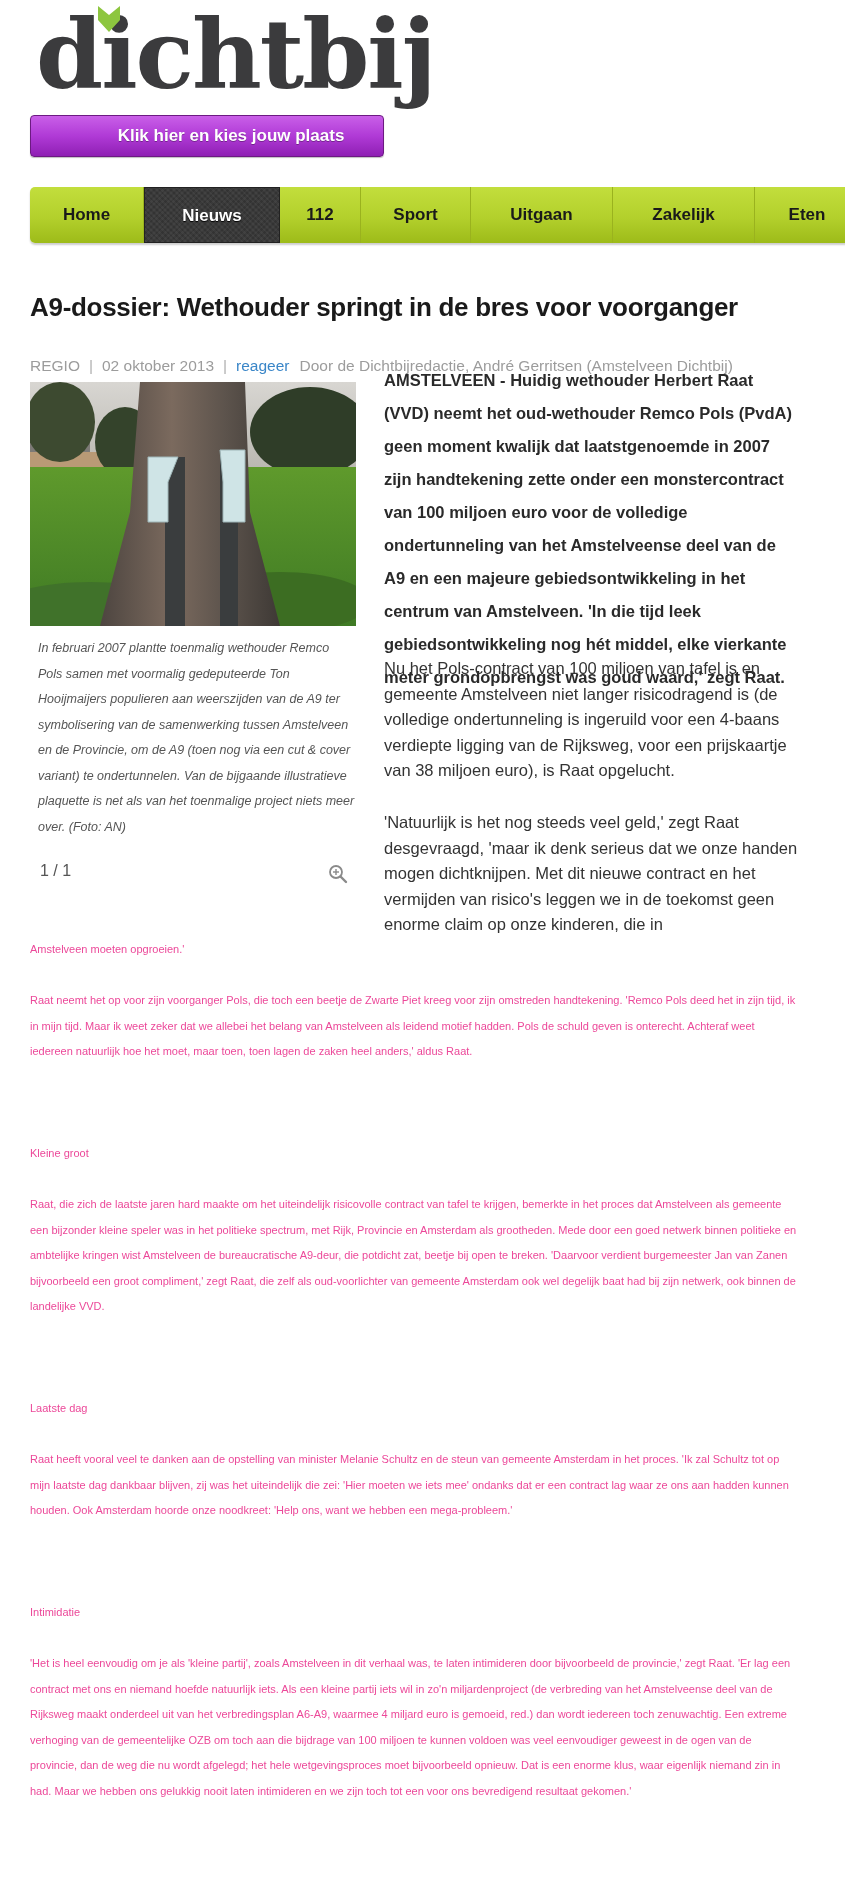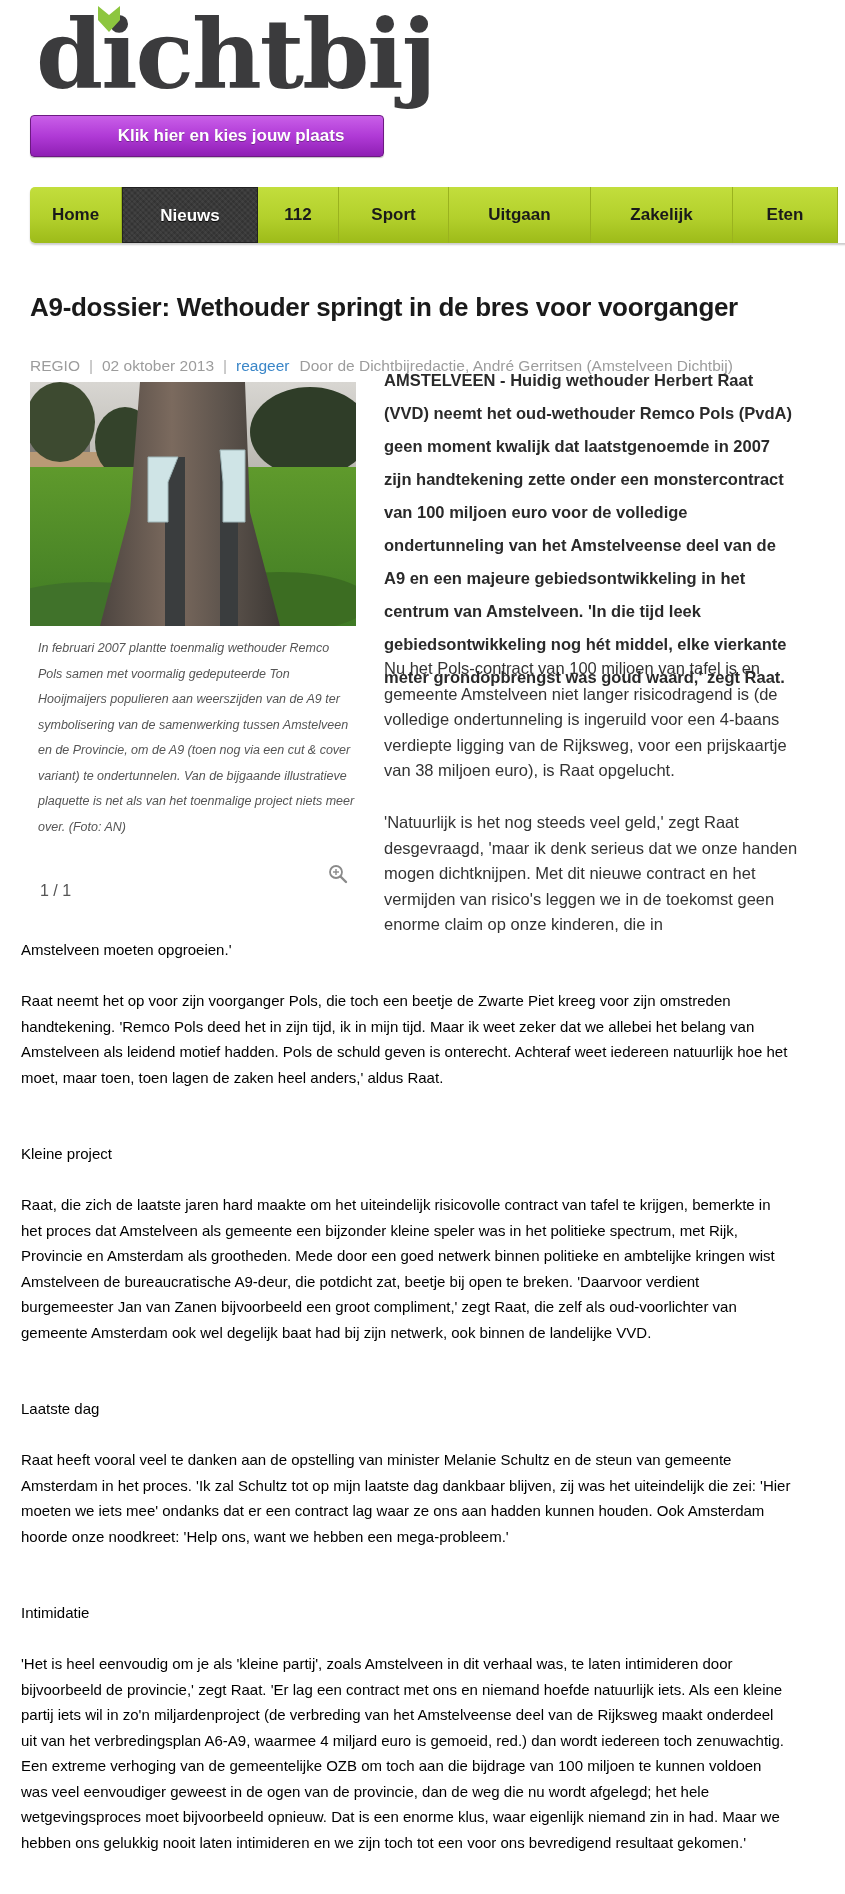--- a/index.html
+++ b/index.html
@@ -96,61 +96,61 @@
   }
   .caption {
     position: absolute; left: 38px; top: 636px;
     width: 318px;
     font-size: 12.5px; font-style: italic;
     color: #555;
     line-height: 25.5px;
   }
   .gallery-count {
     position: absolute; left: 40px; top: 862px;
-    font-size: 16px; color: #555; margin-top: 20px;
+    font-size: 16px; color: #555;
   }
   .zoom-icon {
     position: absolute; left: 328px; top: 864px;
     width: 20px; height: 20px; cursor: pointer;
   }
 
   .lead {
     position: absolute; left: 384px; top: 364px;
     width: 410px;
     font-weight: bold; font-size: 16.5px;
     line-height: 33px;
     color: #2a2a2a;
   }
   .para-right {
     position: absolute; left: 384px;
     width: 415px;
     font-size: 16.5px; line-height: 25.5px;
     color: #333;
   }
   .body-block {
-    position: absolute; left: 21px;
+    position: absolute; left: 30px;
     width: 770px;
-    font-size: 15px; line-height: 25.5px;
-    color: #000000;
+    font-size: 11px; line-height: 25.5px;
+    color: #ec4899;
   }
 </style>
 </head>
 <body>
 
 <div class="logo">
   <span class="logo-text">dichtbij</span>
   <svg class="logo-arrow" viewBox="0 0 22 26">
     <polygon points="0,0 11,9 22,0 22,14 11,26 0,14" fill="#8dc63f"></polygon>
   </svg>
 </div>
 
 <div class="choose-btn">Klik hier en kies jouw plaats</div>
 
 <div class="nav">
-  <div class="nav-item" style="width:92px">Home</div>
+  <div class="nav-item" style="width:114px">Home</div>
   <div class="nav-item active" style="width:136px">Nieuws</div>
   <div class="nav-item" style="width:81px">112</div>
   <div class="nav-item" style="width:110px">Sport</div>
   <div class="nav-item" style="width:142px">Uitgaan</div>
   <div class="nav-item" style="width:142px">Zakelijk</div>
   <div class="nav-item" style="width:105px">Eten</div>
 </div>
 
 <h1 class="article-title">A9-dossier: Wethouder springt in de bres voor voorganger</h1>
 <div class="meta">
@@ -201,18 +201,18 @@
   <line x1="5" y1="8" x2="11" y2="8" stroke="#8a8a8a" stroke-width="1.4"></line>
   <line x1="8" y1="5" x2="8" y2="11" stroke="#8a8a8a" stroke-width="1.4"></line>
 </svg>
 
 <p class="lead">AMSTELVEEN - Huidig wethouder Herbert Raat (VVD) neemt het oud-wethouder Remco Pols (PvdA) geen moment kwalijk dat laatstgenoemde in 2007 zijn handtekening zette onder een monstercontract van 100 miljoen euro voor de volledige ondertunneling van het Amstelveense deel van de A9 en een majeure gebiedsontwikkeling in het centrum van Amstelveen. 'In die tijd leek gebiedsontwikkeling nog hét middel, elke vierkante meter grondopbrengst was goud waard,' zegt Raat.</p>
 <p class="para-right" style="top:656px">Nu het Pols-contract van 100 miljoen van tafel is en gemeente Amstelveen niet langer risicodragend is (de volledige ondertunneling is ingeruild voor een 4-baans verdiepte ligging van de Rijksweg, voor een prijskaartje van 38 miljoen euro), is Raat opgelucht.</p>
 <p class="para-right" style="top:810px">'Natuurlijk is het nog steeds veel geld,' zegt Raat desgevraagd, 'maar ik denk serieus dat we onze handen mogen dichtknijpen. Met dit nieuwe contract en het vermijden van risico's leggen we in de toekomst geen enorme claim op onze kinderen, die in</p>
 
 <p class="body-block" style="top:937px">Amstelveen moeten opgroeien.'</p>
 <p class="body-block" style="top:988px">Raat neemt het op voor zijn voorganger Pols, die toch een beetje de Zwarte Piet kreeg voor zijn omstreden handtekening. 'Remco Pols deed het in zijn tijd, ik in mijn tijd. Maar ik weet zeker dat we allebei het belang van Amstelveen als leidend motief hadden. Pols de schuld geven is onterecht. Achteraf weet iedereen natuurlijk hoe het moet, maar toen, toen lagen de zaken heel anders,' aldus Raat.</p>
-<p class="body-block" style="top:1141px">Kleine project</p>
+<p class="body-block" style="top:1141px">Kleine groot</p>
 <p class="body-block" style="top:1192px">Raat, die zich de laatste jaren hard maakte om het uiteindelijk risicovolle contract van tafel te krijgen, bemerkte in het proces dat Amstelveen als gemeente een bijzonder kleine speler was in het politieke spectrum, met Rijk, Provincie en Amsterdam als grootheden. Mede door een goed netwerk binnen politieke en ambtelijke kringen wist Amstelveen de bureaucratische A9-deur, die potdicht zat, beetje bij open te breken. 'Daarvoor verdient burgemeester Jan van Zanen bijvoorbeeld een groot compliment,' zegt Raat, die zelf als oud-voorlichter van gemeente Amsterdam ook wel degelijk baat had bij zijn netwerk, ook binnen de landelijke VVD.</p>
 <p class="body-block" style="top:1396px">Laatste dag</p>
 <p class="body-block" style="top:1447px">Raat heeft vooral veel te danken aan de opstelling van minister Melanie Schultz en de steun van gemeente Amsterdam in het proces. 'Ik zal Schultz tot op mijn laatste dag dankbaar blijven, zij was het uiteindelijk die zei: 'Hier moeten we iets mee' ondanks dat er een contract lag waar ze ons aan hadden kunnen houden. Ook Amsterdam hoorde onze noodkreet: 'Help ons, want we hebben een mega-probleem.'</p>
 <p class="body-block" style="top:1600px">Intimidatie</p>
 <p class="body-block" style="top:1651px">'Het is heel eenvoudig om je als 'kleine partij', zoals Amstelveen in dit verhaal was, te laten intimideren door bijvoorbeeld de provincie,' zegt Raat. 'Er lag een contract met ons en niemand hoefde natuurlijk iets. Als een kleine partij iets wil in zo'n miljardenproject (de verbreding van het Amstelveense deel van de Rijksweg maakt onderdeel uit van het verbredingsplan A6-A9, waarmee 4 miljard euro is gemoeid, red.) dan wordt iedereen toch zenuwachtig. Een extreme verhoging van de gemeentelijke OZB om toch aan die bijdrage van 100 miljoen te kunnen voldoen was veel eenvoudiger geweest in de ogen van de provincie, dan de weg die nu wordt afgelegd; het hele wetgevingsproces moet bijvoorbeeld opnieuw. Dat is een enorme klus, waar eigenlijk niemand zin in had. Maar we hebben ons gelukkig nooit laten intimideren en we zijn toch tot een voor ons bevredigend resultaat gekomen.'</p>
 
 </body></html>

